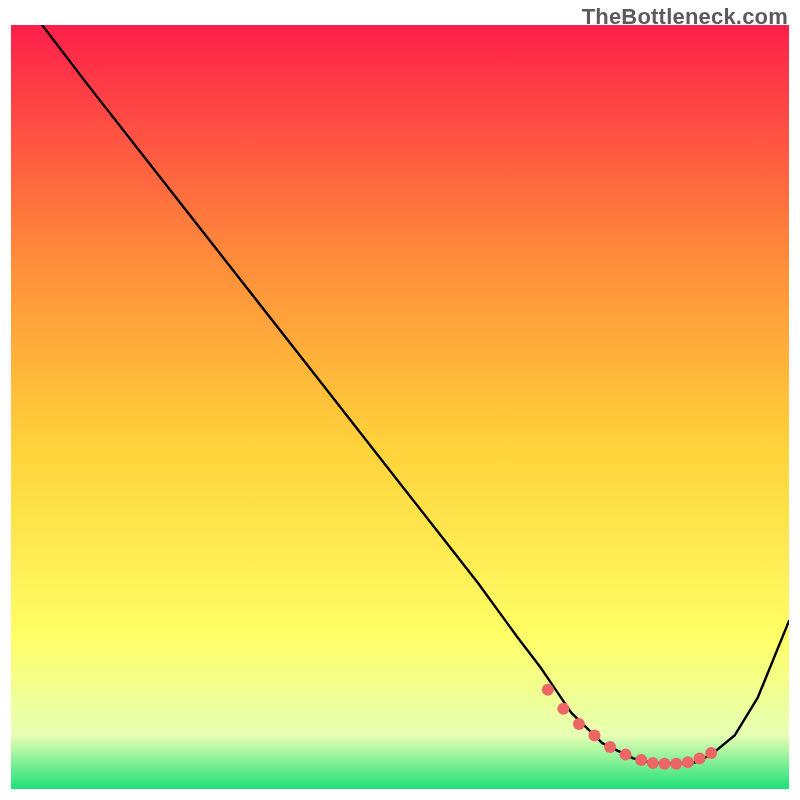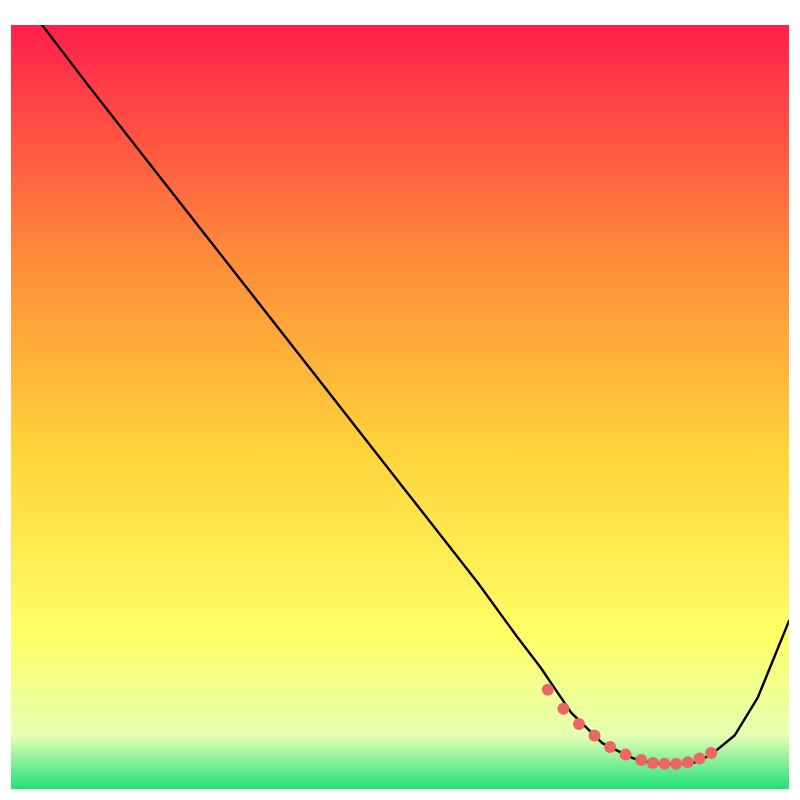--- a/index.html
+++ b/index.html
@@ -32,20 +32,21 @@
     top: 25px;
     width: 778px;
     height: 764px;
   }
   svg { display: block; }
 </style>
 </head>
 <body>
 
 <div class="stage">
+  <div class="watermark">TheBottleneck.com</div>
 
   <div class="plot">
     <svg id="svg" width="778" height="764" viewBox="0 0 778 764">
       <defs>
         <linearGradient id="bg-grad" x1="0" y1="0" x2="0" y2="1">
           <stop id="g0" offset="0%" stop-color="#ff1f4b"></stop>
           <stop id="g1" offset="30%" stop-color="#ff8a3a"></stop>
           <stop id="g2" offset="55%" stop-color="#ffd23a"></stop>
           <stop id="g3" offset="80%" stop-color="#ffff66"></stop>
           <stop id="g4" offset="93%" stop-color="#e6ffb3"></stop>

